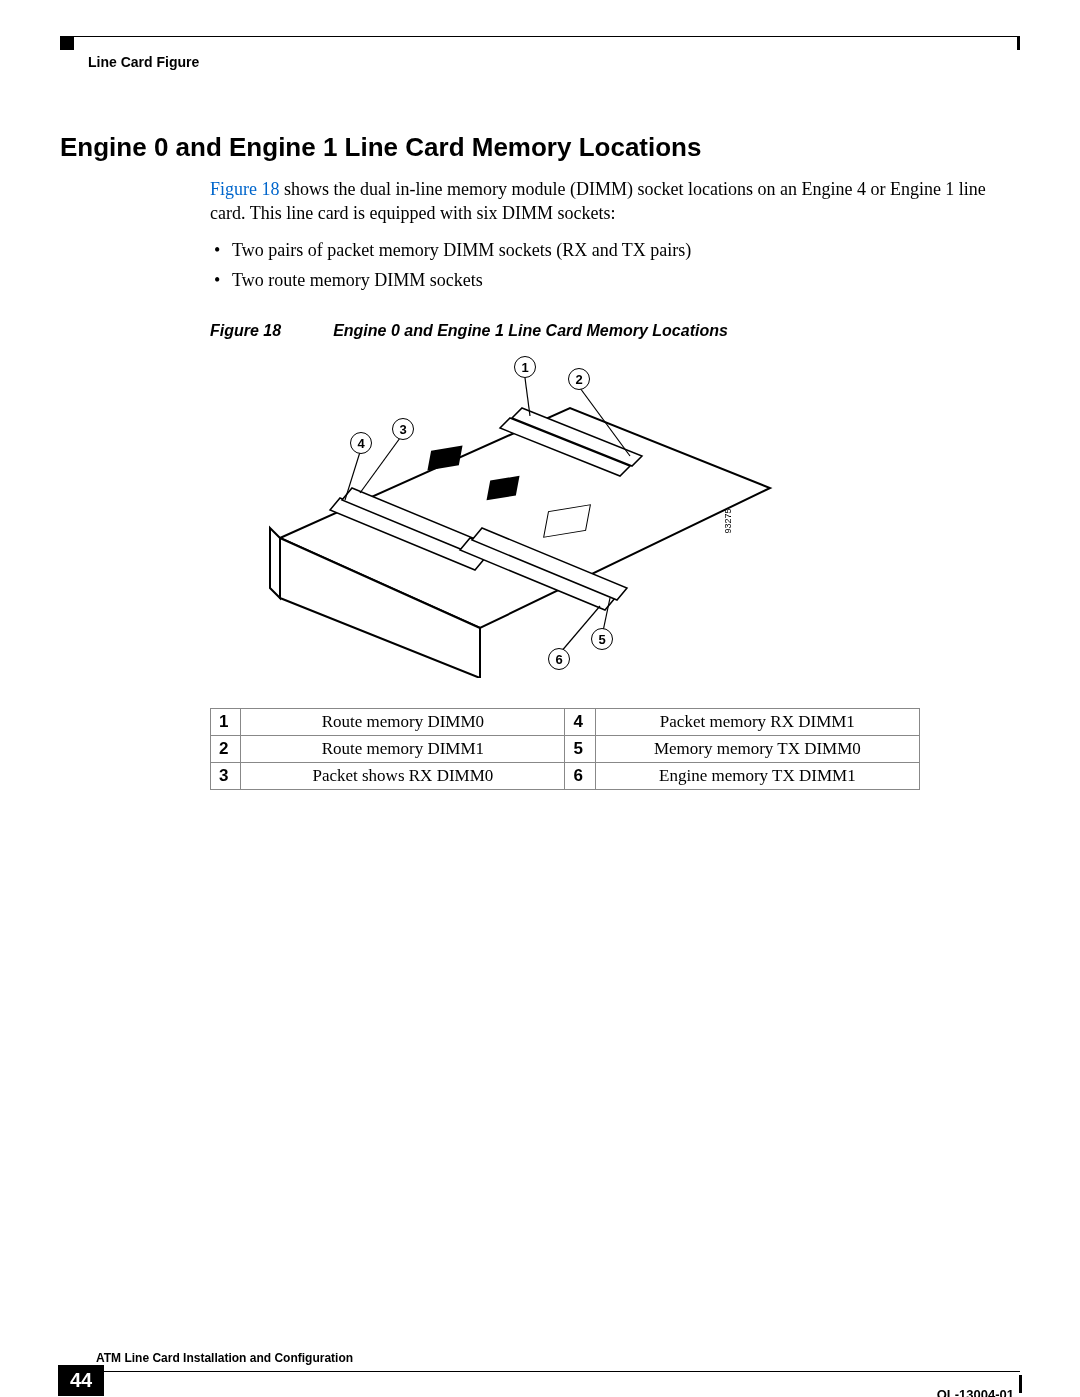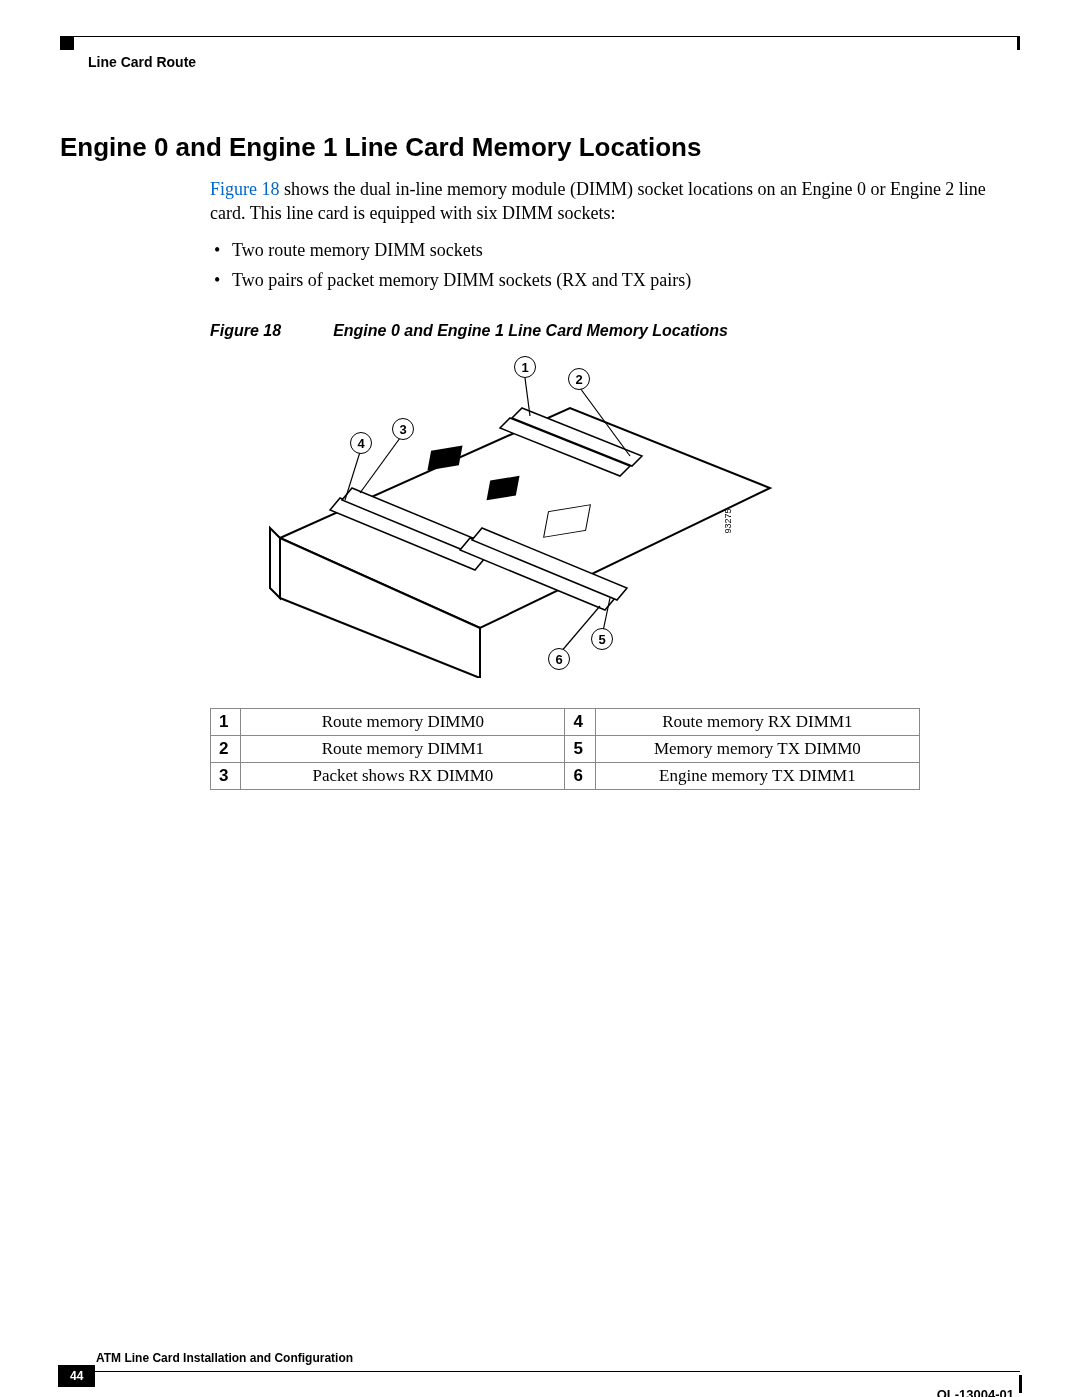--- a/index.html
+++ b/index.html
@@ -150,21 +150,21 @@
     left: 36px;
   }
   .page-num {
     position: absolute;
     top: -6px;
     left: -2px;
     background: #000;
     color: #fff;
     font-family: Arial, Helvetica, sans-serif;
     font-weight: bold;
-    font-size: 12px;
+    font-size: 20px;
     padding: 4px 12px;
   }
   .doc-id {
     position: absolute;
     top: 16px;
     right: 6px;
     font-family: Arial, Helvetica, sans-serif;
     font-weight: bold;
     font-size: 13px;
   }
@@ -185,29 +185,29 @@
     top: 168px;
   }
 </style>
 </head>
 <body>
 
 <div class="page">
   <div class="top-rule"></div>
   <div class="top-mark-left"></div>
   <div class="top-mark-right"></div>
-  <div class="running-head">Line Card Route</div>
+  <div class="running-head">Line Card Figure</div>
 
   <h2 class="section-title">Engine 0 and Engine 1 Line Card Memory Locations</h2>
 
   <div class="body-block">
-    <span class="figref">Figure 18</span><span> shows the dual in-line memory module (DIMM) socket locations on an Engine 0 or Engine 2 line card. This line card is equipped with six DIMM sockets:</span>
+    <span class="figref">Figure 18</span><span> shows the dual in-line memory module (DIMM) socket locations on an Engine 4 or Engine 1 line card. This line card is equipped with six DIMM sockets:</span>
     <ul class="bullets">
+      <li>Two pairs of packet memory DIMM sockets (RX and TX pairs)</li>
       <li>Two route memory DIMM sockets</li>
-      <li>Two pairs of packet memory DIMM sockets (RX and TX pairs)</li>
     </ul>
   </div>
 
   <div class="figure-caption">
     <span class="fig-label">Figure 18</span><span>Engine 0 and Engine 1 Line Card Memory Locations</span>
   </div>
 
   <div class="figure-art">
     <svg viewBox="0 0 620 330" width="620" height="330">
 
@@ -252,21 +252,21 @@
     <div class="callout" style="left:338px; top:300px;">6</div>
     <div class="artnum">93275</div>
   </div>
 
   <table class="key-table">
     <tbody>
         <tr>
       <td class="num">1</td>
       <td class="desc">Route memory DIMM0</td>
       <td class="num">4</td>
-      <td class="desc">Route memory RX DIMM1</td>
+      <td class="desc">Packet memory RX DIMM1</td>
     </tr>
     <tr>
       <td class="num">2</td>
       <td class="desc">Route memory DIMM1</td>
       <td class="num">5</td>
       <td class="desc">Memory memory TX DIMM0</td>
     </tr>
     <tr>
       <td class="num">3</td>
       <td class="desc">Packet shows RX DIMM0</td>

